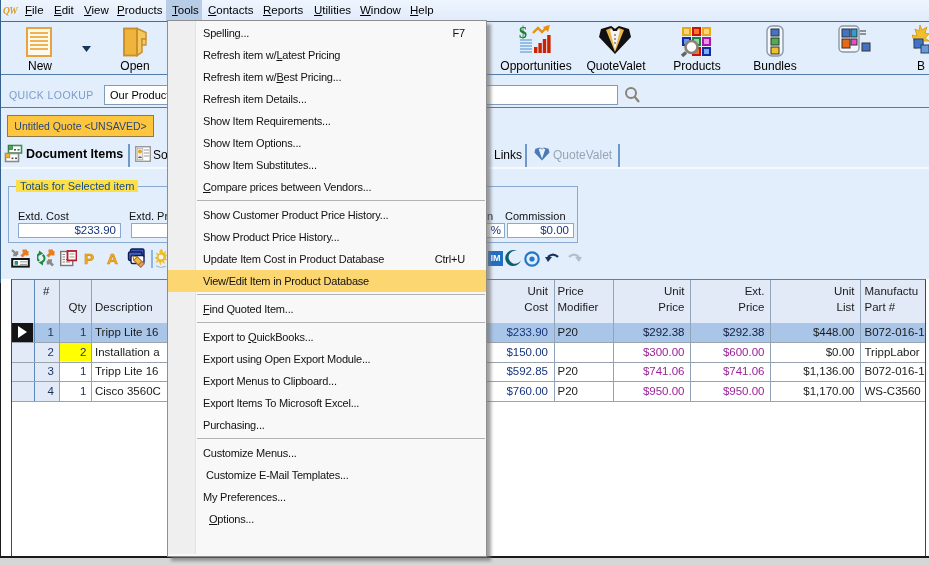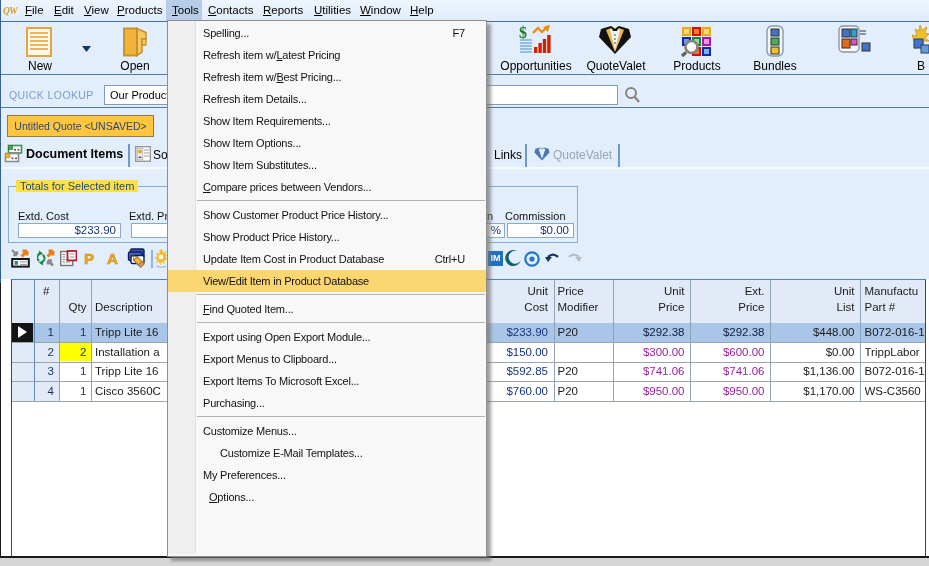--- a/index.html
+++ b/index.html
@@ -367,25 +367,26 @@
 <div style="height:22px;line-height:22px;padding-left:35px;position:relative;">Show Product Price History...</div>
 <div style="height:22px;line-height:22px;padding-left:35px;position:relative;">Update Item Cost in Product Database<span style="position:absolute;right:21px;">Ctrl+U</span></div>
 <div style="height:22px;line-height:22px;padding-left:35px;position:relative;background:#fcd671;">View/Edit Item in Product Database</div>
 <div style="height:6px;position:relative;">
         <div style="position:absolute;left:29px;right:1px;top:2.5px;height:1px;background:#b3b3b3;"></div>
       </div>
 <div style="height:22px;line-height:22px;padding-left:35px;position:relative;"><u>F</u>ind Quoted Item...</div>
 <div style="height:6px;position:relative;">
         <div style="position:absolute;left:29px;right:1px;top:2.5px;height:1px;background:#b3b3b3;"></div>
       </div>
+<div style="height:22px;line-height:22px;padding-left:35px;position:relative;">Export to <u>Q</u>uickBooks...</div>
 <div style="height:22px;line-height:22px;padding-left:35px;position:relative;">Export using Open Export Module...</div>
 <div style="height:22px;line-height:22px;padding-left:35px;position:relative;">Export Menus to Clipboard...</div>
 <div style="height:22px;line-height:22px;padding-left:35px;position:relative;">Export Items To Microsoft Excel...</div>
 <div style="height:22px;line-height:22px;padding-left:35px;position:relative;">Purchasing...</div>
 <div style="height:6px;position:relative;">
         <div style="position:absolute;left:29px;right:1px;top:2.5px;height:1px;background:#b3b3b3;"></div>
       </div>
 <div style="height:22px;line-height:22px;padding-left:35px;position:relative;">Customize Menus...</div>
-<div style="height:22px;line-height:22px;padding-left:52px;position:relative;">Customize E-Mail Templates...</div>
+<div style="height:22px;line-height:22px;padding-left:38px;position:relative;">Customize E-Mail Templates...</div>
 <div style="height:22px;line-height:22px;padding-left:35px;position:relative;">My Preferences...</div>
 <div style="height:22px;line-height:22px;padding-left:41px;position:relative;"><u>O</u>ptions...</div>
  </div>
 </div>
 
 </body></html>

